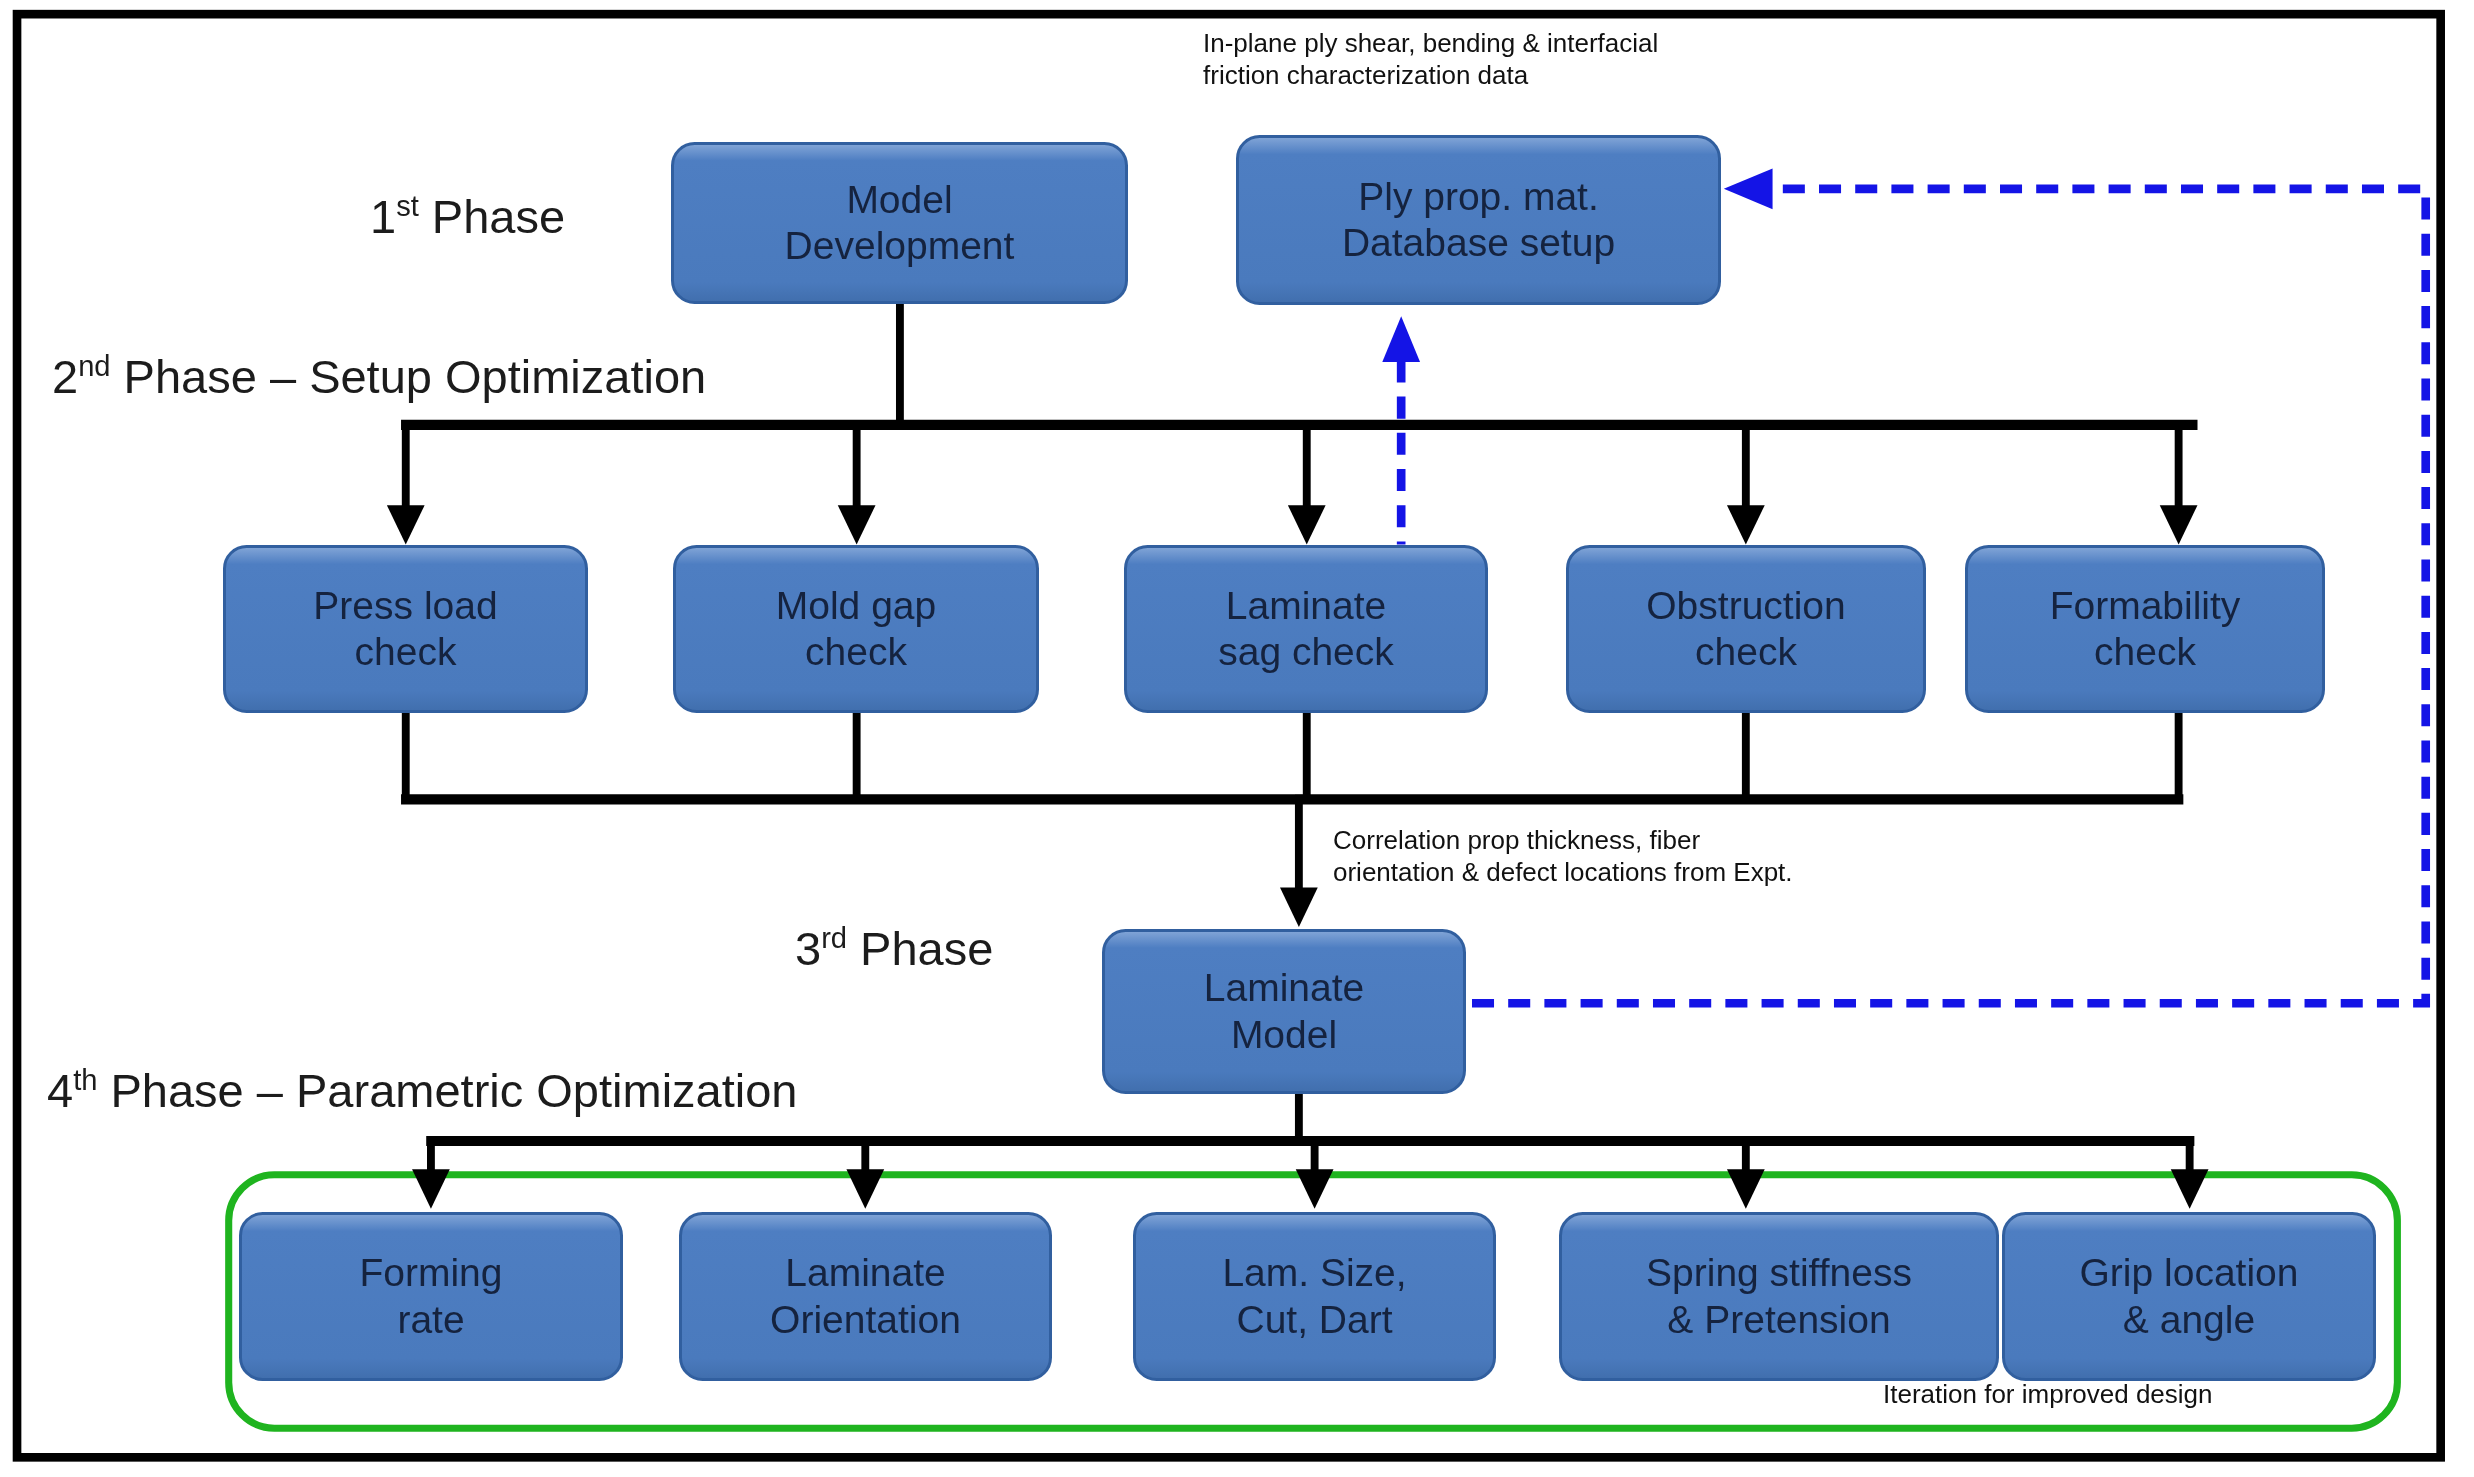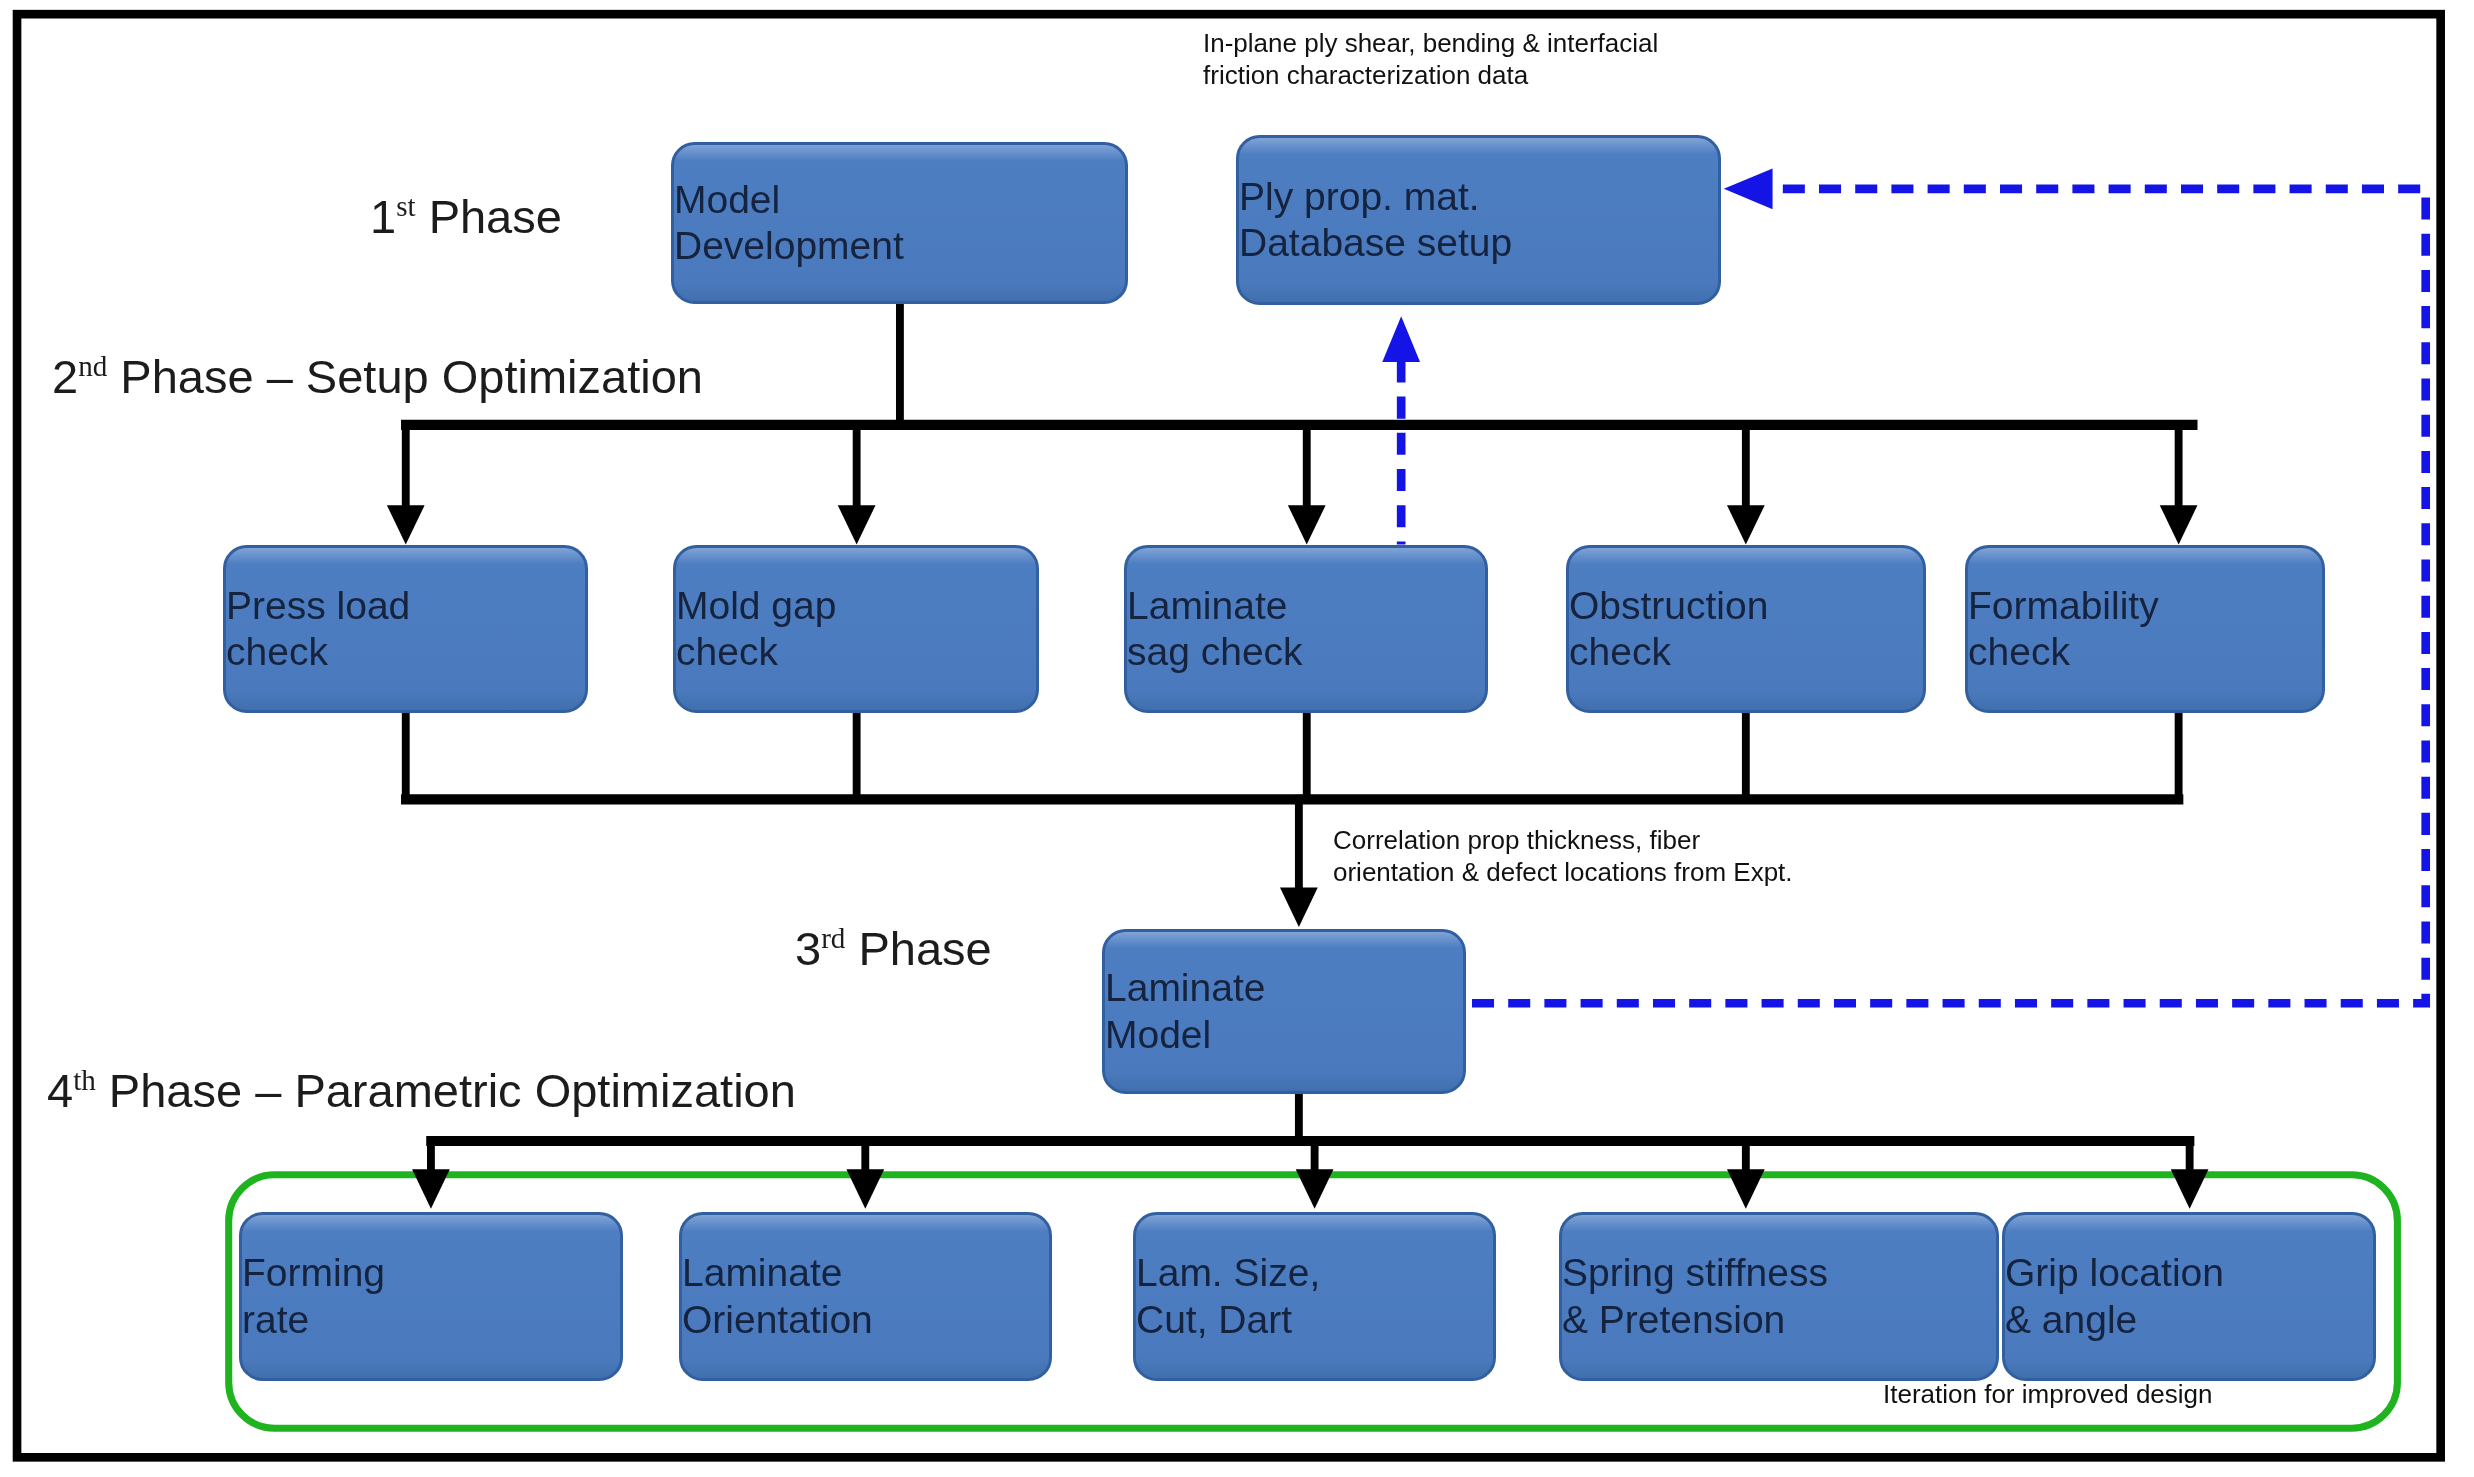--- a/index.html
+++ b/index.html
@@ -7,38 +7,38 @@
     position:relative;
     width:2475px;height:1477px;
     background:#ffffff;
     font-family:"Liberation Sans", sans-serif;
     overflow:hidden;
   }
   #wires{position:absolute;left:0;top:0;width:2475px;height:1477px;}
   .node{
     position:absolute;
     box-sizing:border-box;
-    display:flex;flex-direction:column;align-items:flex-start;justify-content:center;
+    display:flex;flex-direction:column;align-items:center;justify-content:center;
     text-align:center;
     background:linear-gradient(180deg,#7fa3d6 0%,#4e7ec2 10%,#4a7abd 88%,#416fae 100%);
     border:3.1px solid #315f9f;
     border-radius:23.6px;
     color:#15233f;
     font-size:39px;
     line-height:1.18;
     z-index:3;
   }
   .phase-label{
     position:absolute;
     color:#1c1c1c;
     font-size:47px;
     white-space:nowrap;
     z-index:2;
   }
-  .phase-label sup{font-size:62%;font-family:Liberation Serif, serif;}
+  .phase-label sup{font-size:62%;}
   .note{
     position:absolute;
     color:#111111;
     font-size:26px;
     line-height:1.22;
     white-space:nowrap;
     z-index:2;
   }
 </style>
 </head>

